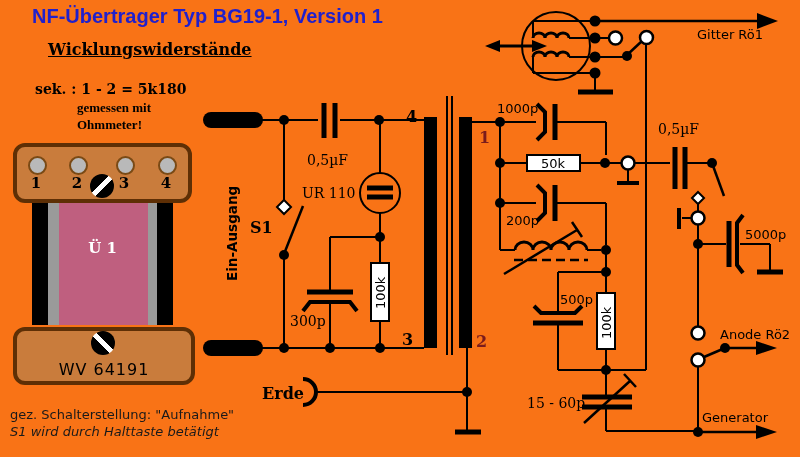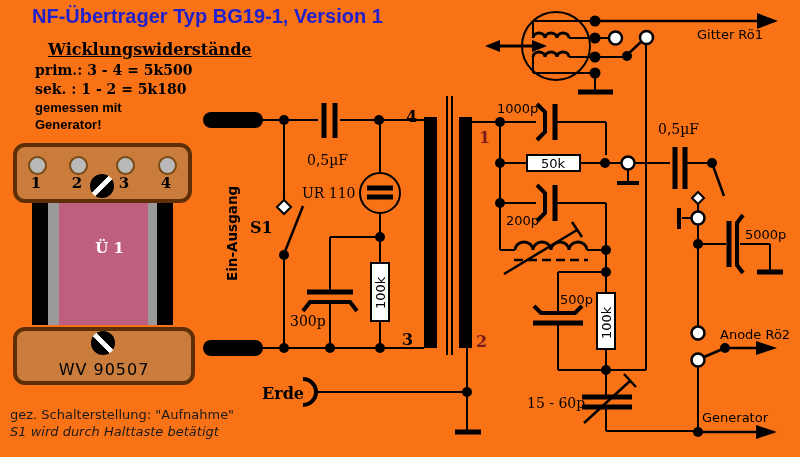--- a/index.html
+++ b/index.html
@@ -7,35 +7,35 @@
         font-family:"DejaVu Sans",sans-serif;}
   .abs{position:absolute;}
   
   #title{left:32px;top:5px;font-size:20px;font-weight:bold;color:var(--title_blue);
          font-family:"Liberation Sans",sans-serif;white-space:nowrap;}
   #wick-head{left:48px;top:40px;font-size:16px;font-weight:bold;text-decoration:underline;
              font-family:"DejaVu Serif",serif;}
   .wline{font-family:"DejaVu Serif",serif;font-size:14px;font-weight:bold;white-space:pre;}
   #wprim{left:35px;top:62px;}
   #wsek{left:35px;top:81px;text-align:center;}
-  .mline{font-family:Liberation Sans, sans-serif;font-size:13px;font-weight:bold;}
+  .mline{font-family:Liberation Serif, serif;font-size:13px;font-weight:bold;margin-left:42px;}
   #wmess1{left:35px;top:100px;}
   #wmess2{left:35px;top:117px;}
   
   .fline{font-family:"DejaVu Sans",sans-serif;font-size:13px;color:#1a1a1a;white-space:nowrap;}
   #foot1{left:10px;top:407px;}
   #foot2{left:10px;top:424px;font-style:italic;}
   
   #trafo-body{left:32px;top:203px;width:141px;height:122px;background:#000;}
   .strip{position:absolute;top:0;height:122px;}
   #strip-g1{left:16px;width:11px;background:var(--trafo_gray);}
   #strip-pink{left:27px;width:89px;background:var(--trafo_pink);}
   #strip-g2{left:116px;width:9px;background:var(--trafo_gray);}
   .core-label{position:absolute;width:141px;text-align:center;color:#fff;
-    font-family:"DejaVu Serif",serif;font-weight:bold;font-size:15px;padding-left:7px;}
+    font-family:"DejaVu Serif",serif;font-weight:bold;font-size:15px;}
   #core1{top:36px;}
   #core2{top:56px;word-spacing:12px;}
   .cap{background:var(--trafo_orange);border:4px solid var(--trafo_border);border-radius:12px;}
   #cap-top{left:13px;top:143px;width:171px;height:52px;}
   #cap-bot{left:13px;top:327px;width:174px;height:50px;}
   .term{position:absolute;top:9px;width:15px;height:15px;border-radius:50%;
         background:var(--circle_gray);border:2px solid #7a4a15;}
   .tnum{position:absolute;top:27px;width:20px;text-align:center;
         font-family:"DejaVu Serif",serif;font-weight:bold;font-size:15px;color:#000;}
   .screw{position:absolute;width:24px;height:24px;border-radius:50%;background:#000;}
@@ -61,45 +61,44 @@
   .box{fill:#fff;stroke:#000;stroke-width:2;}
   .ah{fill:#000;stroke:none;}
 </style>
 </head>
 <body>
 
 <div id="page">
 
   <div class="abs" id="title">NF-Übertrager Typ BG19-1, Version 1</div>
   <div class="abs" id="wick-head">Wicklungswiderstände</div>
-  <div class="abs wline" id="wprim">prim.: 3 - 4 = 5k500</div>
   <div class="abs wline" id="wsek">sek. : 1 - 2 = 5k180</div>
   <div class="abs mline" id="wmess1">gemessen mit</div>
-  <div class="abs mline" id="wmess2">Generator!</div>
+  <div class="abs mline" id="wmess2">Ohmmeter!</div>
 
   <div class="abs" id="trafo-body">
     <div class="strip" id="strip-g1"></div>
     <div class="strip" id="strip-pink"></div>
     <div class="strip" id="strip-g2"></div>
     <div class="core-label" id="core1">Ü 1</div>
   </div>
   <div class="abs cap" id="cap-top">
     <div class="term" style="left:11px;"></div>
     <div class="term" style="left:52px;"></div>
     <div class="term" style="left:99px;"></div>
     <div class="term" style="left:141px;"></div>
     <div class="tnum" style="left:9px;">1</div>
     <div class="tnum" style="left:50px;">2</div>
     <div class="tnum" style="left:97px;">3</div>
     <div class="tnum" style="left:139px;">4</div>
     <div class="screw up" style="left:73px;top:27px;"></div>
   </div>
   <div class="abs cap" id="cap-bot">
     <div class="screw down" style="left:74px;top:0px;"></div>
-    <div id="wv-label">WV 90507</div>
+    <div id="wv-label">WV 64191</div>
   </div>
 
   <svg width="800" height="457" viewBox="0 0 800 457">
 
     <g>
       <path class="w2" d="M447,96 V355 M452,96 V355"></path>
       <rect x="424" y="117" width="13" height="231" fill="#000"></rect>
       <rect x="459" y="117" width="13" height="231" fill="#000"></rect>
       <text class="t-pin" x="406" y="122">4</text>
       <text class="t-pin" x="402" y="345">3</text>

